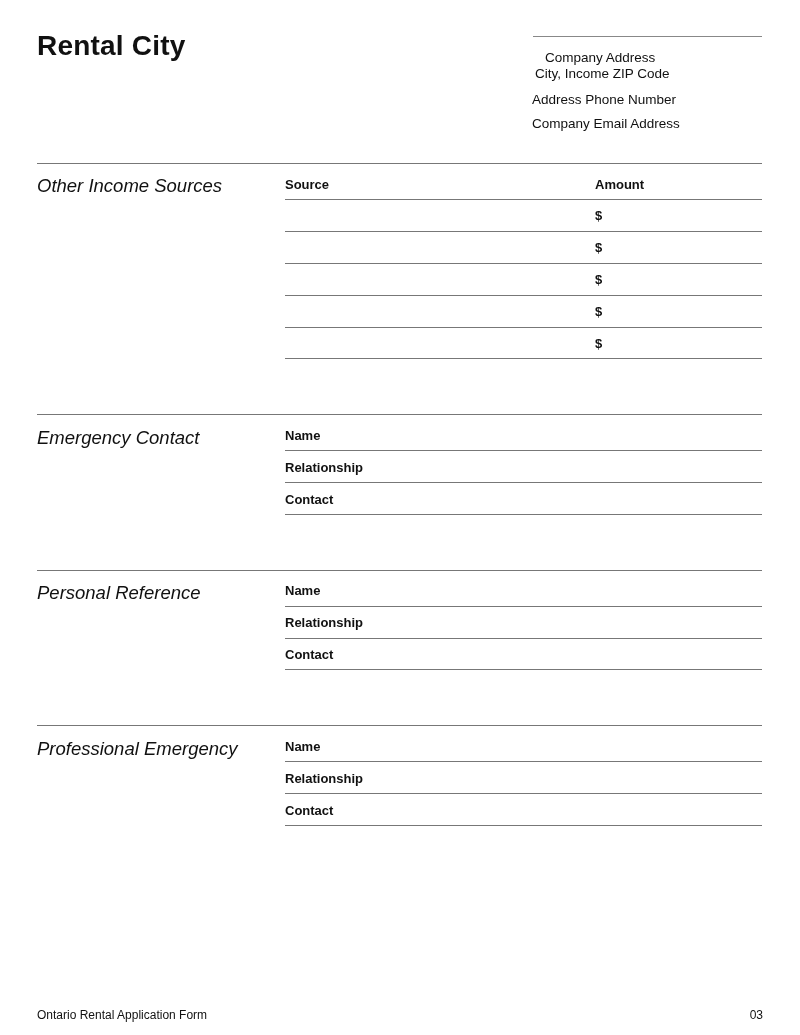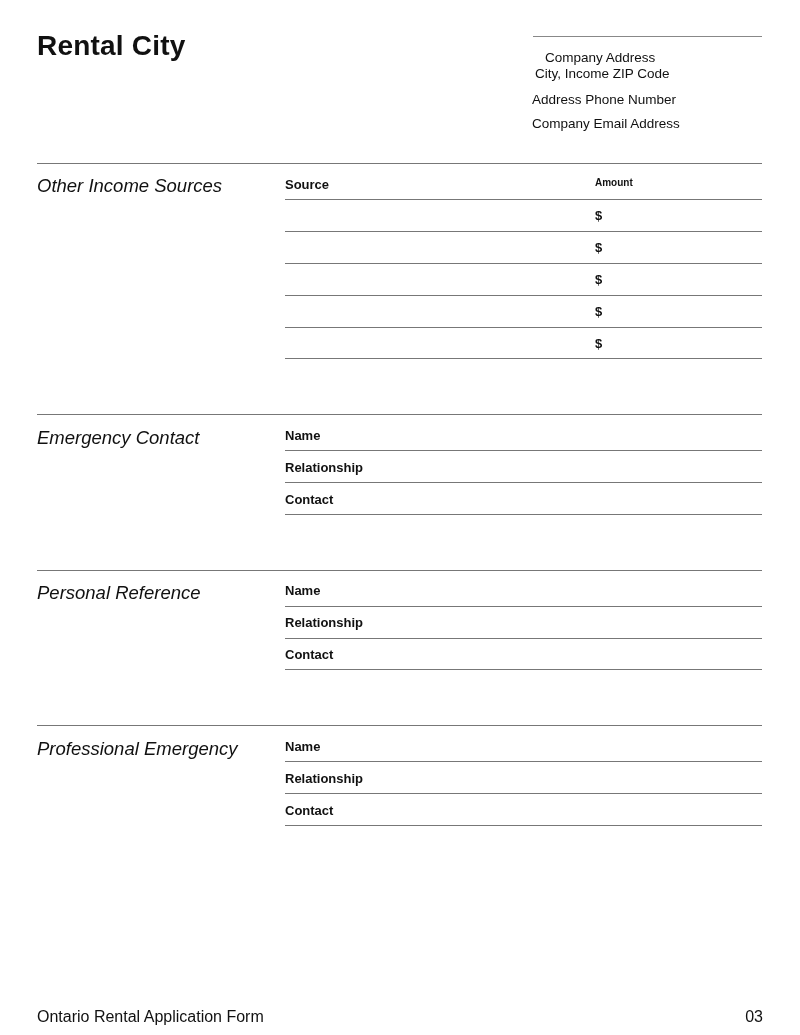--- a/index.html
+++ b/index.html
@@ -6,23 +6,23 @@
   body { width: 800px; height: 1035px; position: relative; overflow: hidden;
          font-family: "Liberation Sans", sans-serif; color: #111; }
   .abs { position: absolute; }
   .title { left: 37px; top: 30px; font-size: 28px; font-weight: bold; letter-spacing: 0.2px; }
   .company-rule { left: 533px; top: 36px; width: 229px; height: 0; border-top: 1.5px solid #888; }
   .company-line { font-size: 13.5px; color: #111; }
   .section-rule { left: 37px; width: 725px; height: 0; border-top: 1.3px solid #777; }
   .section-title { left: 37px; font-size: 18.5px; color: #111; font-style: italic; }
   .field-rule { left: 285px; width: 477px; height: 0; border-top: 1.3px solid #777; }
   .field-label { left: 285px; font-size: 13px; font-weight: bold; color: #111; }
-  .amount-label { left: 595px; font-size: 10px; font-weight: bold; color: #111; }
+  .amount-label { left: 595px; font-size: 13px; font-weight: bold; color: #111; }
   .dollar { left: 595px; font-size: 13px; font-weight: bold; color: #111; }
-  .footer { font-size: 16px; color: #111; top: 1008px; }
+  .footer { font-size: 12px; color: #111; top: 1008px; }
   .field-input { position: absolute; left: 370px; width: 390px; height: 24px; border: none; background: transparent; outline: none; font-family: "Liberation Sans", sans-serif; font-size: 13px; }
   .src-input { position: absolute; left: 285px; width: 300px; height: 26px; border: none; background: transparent; outline: none; font-family: "Liberation Sans", sans-serif; font-size: 13px; }
   .amt-input { position: absolute; left: 607px; width: 150px; height: 26px; border: none; background: transparent; outline: none; font-family: "Liberation Sans", sans-serif; font-size: 13px; }
 </style>
 </head>
 <body>
 
 <div class="abs title">Rental City</div>
 <div class="abs company-rule"></div>
 <div class="abs company-line" style="left:509px; top:50px;margin-left:36px;">Company Address</div>

